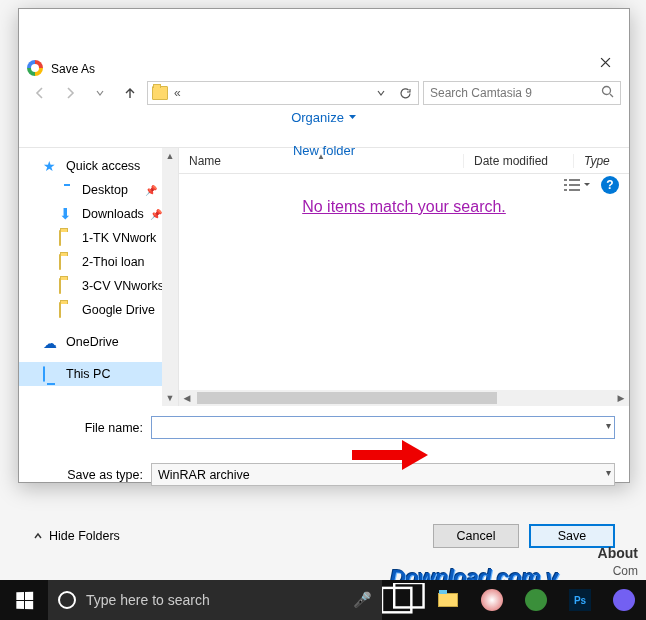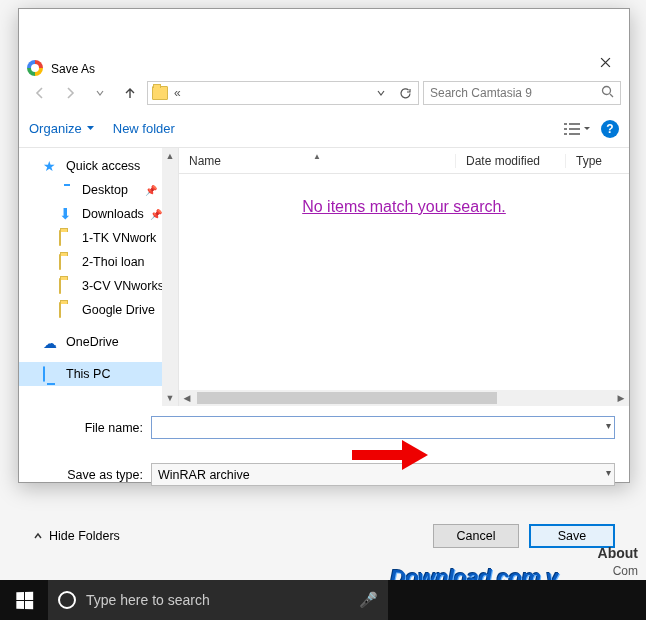--- a/index.html
+++ b/index.html
@@ -19,21 +19,21 @@
 .navbtn.up { color: #444; }
 .addrbox { flex: 1; height: 24px; border: 1px solid #ccc; display: flex; align-items: center; padding: 0 4px; gap: 6px; }
 .addrbox .foldericon { width:16px; height:14px; background:#ffd96b; border:1px solid #d9b84a; border-radius:1px; position:relative;}
 .addrbox .foldericon::before{content:"";position:absolute;top:-3px;left:0;width:6px;height:3px;background:#ffd96b;border:1px solid #d9b84a;border-bottom:none;}
 .addrbox .crumb{font-size:12px;color:#555;}
 .addrbox .spacer{flex:1;}
 .addrbox .dd, .addrbox .refresh{width:18px;display:flex;justify-content:center;align-items:center;color:#555;}
 .searchbox { width: 198px; height:24px; border:1px solid #ccc; display:flex; align-items:center; padding:0 6px; color:#777; font-size:12px; }
 .searchbox .sicon{margin-left:auto;}
 
-.toolbar { height:38px; border-bottom:1px solid #e6e6e6; display:flex; align-items:center; padding:0 10px; gap:18px; font-size:13px;}
+.toolbar { height:38px; border-bottom:1px solid #e6e6e6; display:flex; align-items:center; padding:0 10px; gap:18px; font-size:13px;flex-direction:column;}
 .toolbar .org{color:#0a66c2; display:flex; align-items:center; gap:4px;}
 .toolbar .newf{color:#0a66c2;}
 .toolbar .right{margin-left:auto; display:flex; align-items:center; gap:10px;}
 .viewbtn{display:flex;align-items:center;color:#555;gap:2px;}
 .helpbtn{width:18px;height:18px;border-radius:50%;background:#0078d7;color:#fff;font-size:12px;display:flex;align-items:center;justify-content:center;font-weight:bold;}
 
 .body { display:flex; height:258px; }
 .tree { width:160px; border-right:1px solid #e6e6e6; overflow-y:auto; padding:6px 0; position:relative;}
 .tree .vscroll{position:absolute;right:0;top:0;bottom:0;width:16px;background:#f0f0f0;display:flex;flex-direction:column;}
 .tree .vscroll .arr{height:16px;display:flex;align-items:center;justify-content:center;color:#666;font-size:9px;}
@@ -52,21 +52,21 @@
 .ic-pc{width:16px;height:10px;border:1.5px solid #2e9dff;border-radius:1px;position:relative;}
 .ic-pc::after{content:"";position:absolute;left:3px;bottom:-4px;width:8px;height:2px;background:#2e9dff;}
 .pin{color:#999;font-size:10px;margin-left:auto;margin-right:20px;}
 
 .list { flex:1; display:flex; flex-direction:column; }
 .colhdr{height:26px;border-bottom:1px solid #e6e6e6;display:flex;align-items:center;font-size:12px;color:#333;}
 .colhdr .col{padding:0 10px;}
 .colhdr .name{flex:1;position:relative;}
 .colhdr .name .sortarr{position:absolute;left:50%;top:-2px;transform:translateX(-50%);font-size:8px;color:#666;}
 .colhdr .dmod{width:110px;border-left:1px solid #eee;}
-.colhdr .type{width:64px;border-left:1px solid #eee;}
+.colhdr .type{width:56px;border-left:1px solid #eee;font-style:italic;}
 .empty{flex:1;display:flex;align-items:flex-start;justify-content:center;padding-top:24px;color:#a21caf;font-size:16px;text-decoration:underline;}
 .hscroll{height:16px;background:#f0f0f0;display:flex;align-items:center;}
 .hscroll .arr{width:16px;text-align:center;color:#666;font-size:9px;}
 .hscroll .thumb{height:12px;background:#ccc;width:300px;margin-left:2px;}
 .hscroll .track{flex:1;}
 
 .form{padding:10px 14px 8px;}
 .formrow{display:flex;align-items:center;margin-bottom:24px;}
 .formrow .lbl{width:118px;text-align:right;font-size:12.5px;padding-right:8px;}
 .formrow .inputwrap{flex:1;position:relative;}
@@ -300,13 +300,36 @@
         <span></span>
         <span></span>
         <span></span>
       </div>
   </div>
   <div class="searchbar">
     <div class="cortana"></div>
     <span>Type here to search</span>
     <span class="mic">🎤</span>
   </div>
+  <div class="tbicons">
+    <div class="tbicon">
+      <svg class="taskview" viewBox="0 0 18 14">
+          <rect x="0" y="2" width="12" height="10" stroke="#fff" fill="none"></rect>
+          <rect x="5" y="0" width="12" height="10" stroke="#fff" fill="none"></rect>
+        </svg>
+    </div>
+    <div class="tbicon">
+        <div class="explorer"></div>
+      </div>
+    <div class="tbicon">
+        <div class="circ" style="background:radial-gradient(#fff,#d66);"></div>
+      </div>
+    <div class="tbicon">
+        <div class="circ" style="background:#3a8f3a;"></div>
+      </div>
+    <div class="tbicon">
+        <div style="width:22px;height:22px;background:#001e36;color:#31a8ff;font-size:10px;font-weight:bold;display:flex;align-items:center;justify-content:center;">Ps</div>
+      </div>
+    <div class="tbicon">
+        <div class="circ" style="background:#7360f2;"></div>
+      </div>
+  </div>
 </div>
 
 </body></html>

